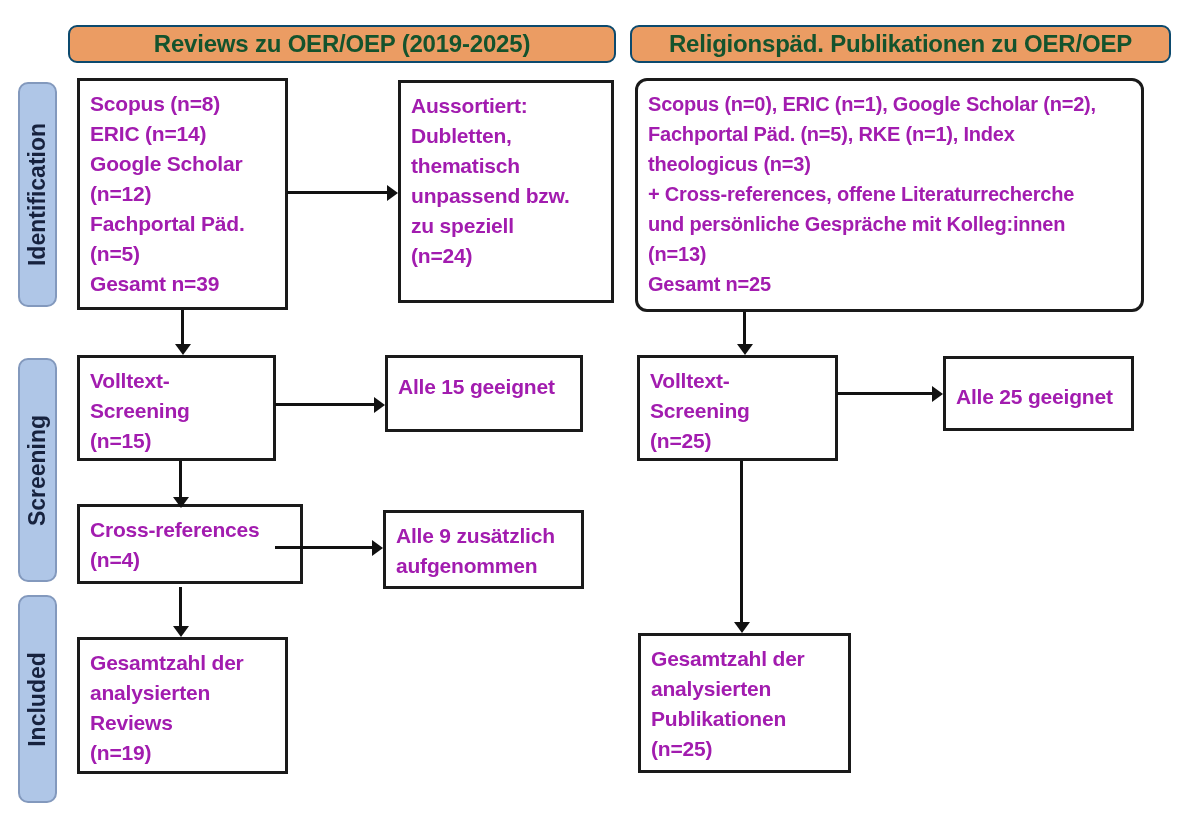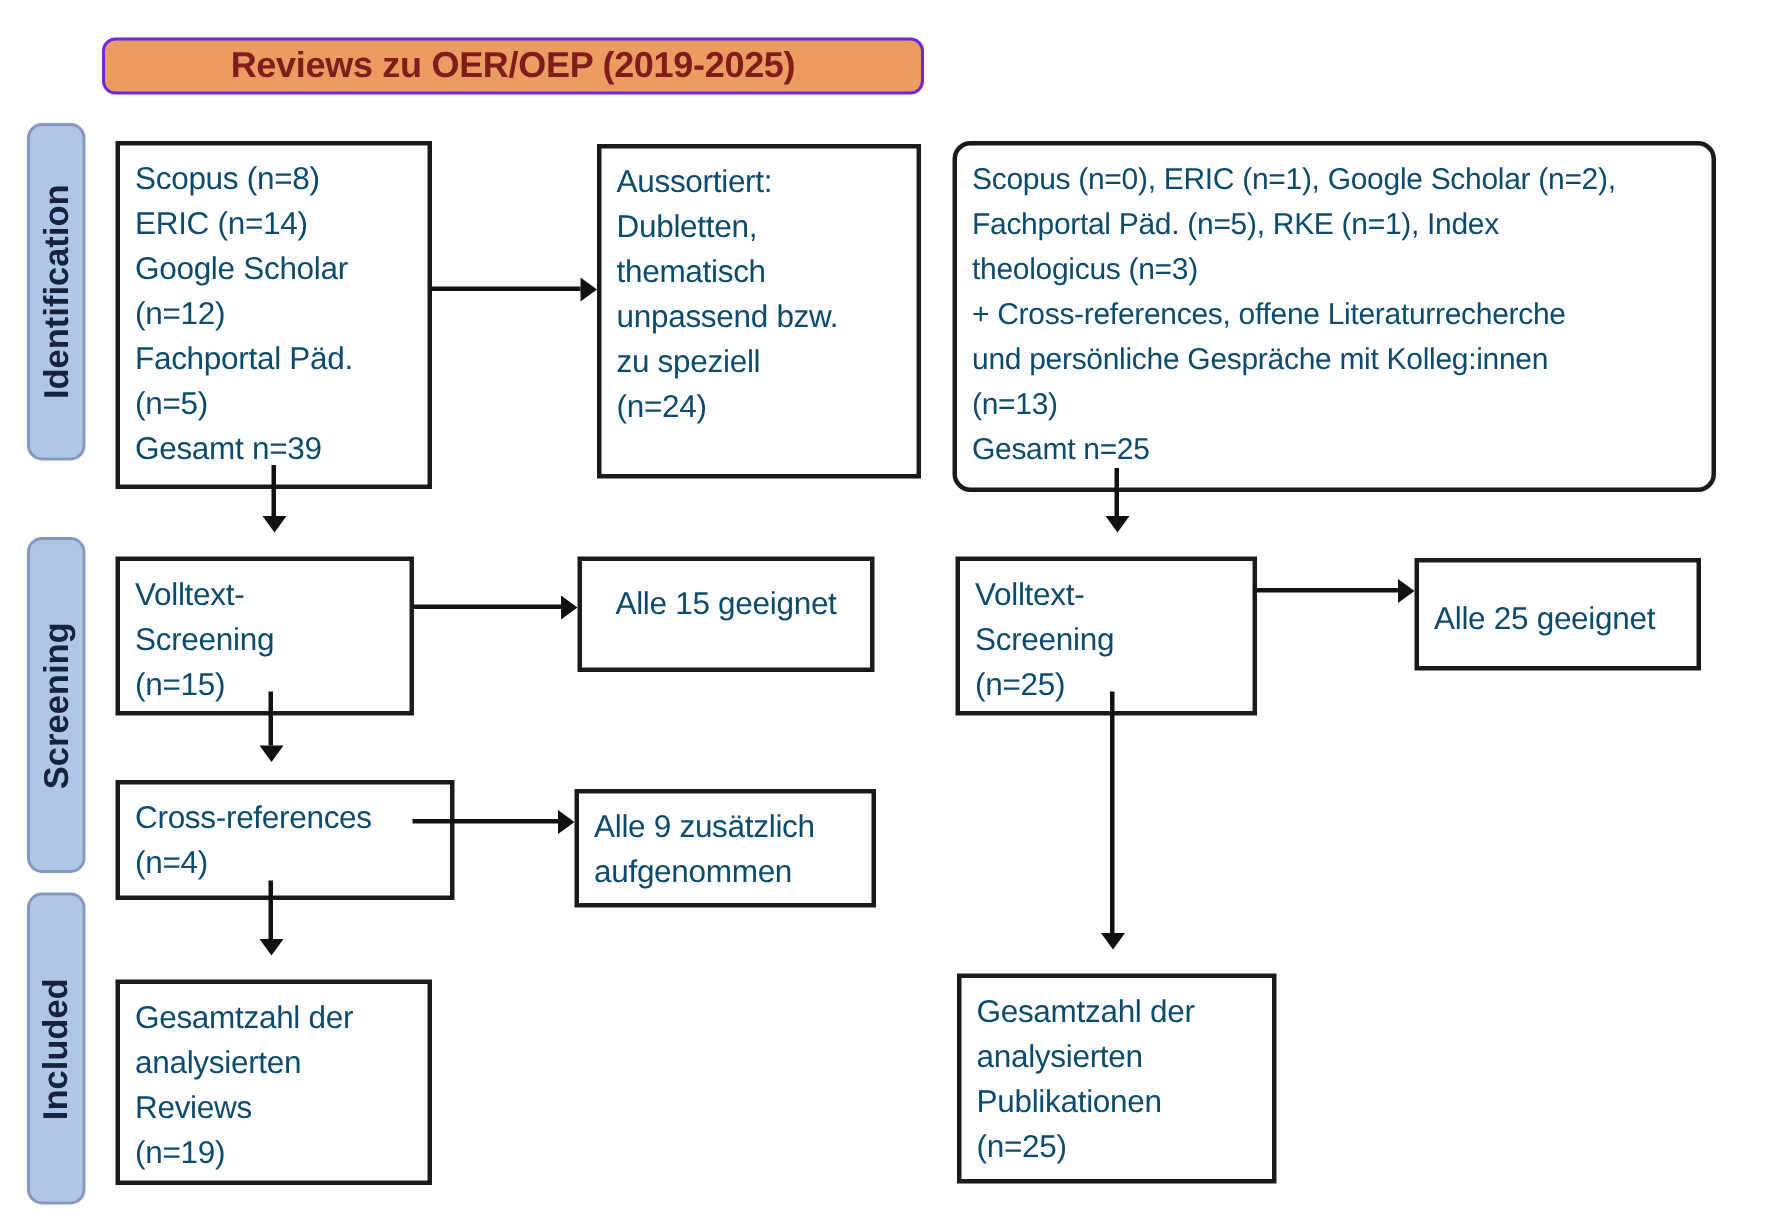--- a/index.html
+++ b/index.html
@@ -2,38 +2,38 @@
 <html><head>
 <meta charset="utf-8">
 <style>
   html,body{margin:0;padding:0;background:#ffffff;}
   .canvas{
     position:relative;width:1182px;height:820px;background:#ffffff;overflow:hidden;
     font-family:"Liberation Sans",sans-serif;
   }
   .col-header{
     position:absolute;display:flex;align-items:center;justify-content:center;
-    background:#EB9C63;border:2px solid #6d28d9;border-radius:9px;
-    color:#7f1d1d;font-size:24px;font-weight:700;letter-spacing:-0.2px;
+    background:#EB9C63;border:2px solid #0c4a6e;border-radius:9px;
+    color:#14532d;font-size:24px;font-weight:700;letter-spacing:-0.2px;
     box-sizing:border-box;
   }
   .stage{
     position:absolute;display:flex;align-items:center;justify-content:center;
     background:#AFC6E7;border:2px solid #8399BD;border-radius:10px;
     box-sizing:border-box;
   }
   .stage-text{
     transform:rotate(-90deg);white-space:nowrap;
     color:#17223E;font-size:23px;font-weight:700;
   }
   .box{
     position:absolute;background:#ffffff;border:3px solid #1a1a1a;
     box-sizing:border-box;padding:8px 10px;
-    color:#0c4a6e;font-size:21px;font-weight:400;line-height:30px;
-    letter-spacing:-0.2px;white-space:pre-line;overflow:hidden;margin-top:16px;
+    color:#a21caf;font-size:21px;font-weight:700;line-height:30px;
+    letter-spacing:-0.2px;white-space:pre-line;overflow:hidden;
   }
   .box.small{font-size:20px;line-height:30px;}
   .arr-v{position:absolute;width:3px;background:#111;}
   .arr-v::after{
     content:"";position:absolute;bottom:-11px;left:50%;transform:translateX(-50%);
     border-left:8px solid transparent;border-right:8px solid transparent;
     border-top:11px solid #111;
   }
   .arr-h{position:absolute;height:3px;background:#111;}
   .arr-h::after{
@@ -41,20 +41,21 @@
     border-top:8px solid transparent;border-bottom:8px solid transparent;
     border-left:11px solid #111;
   }
 </style>
 </head>
 <body>
 
 <div class="canvas">
 
   <div class="col-header" style="left:68px;top:25px;width:548px;height:38px;">Reviews zu OER/OEP (2019-2025)</div>
+  <div class="col-header" style="left:630px;top:25px;width:541px;height:38px;">Religionspäd. Publikationen zu OER/OEP</div>
 
   <div class="stage" style="left:18px;top:82px;width:39px;height:225px;">
     <span class="stage-text">Identification</span>
   </div>
   <div class="stage" style="left:18px;top:358px;width:39px;height:224px;">
     <span class="stage-text">Screening</span>
   </div>
   <div class="stage" style="left:18px;top:595px;width:39px;height:208px;">
     <span class="stage-text">Included</span>
   </div>
@@ -68,21 +69,21 @@
 Gesamt n=39</div>
   <div class="box" style="left:398px;top:80px;width:216px;height:223px;">Aussortiert:
 Dubletten,
 thematisch
 unpassend bzw.
 zu speziell
 (n=24)</div>
   <div class="box" style="left:77px;top:355px;width:199px;height:106px;">Volltext-
 Screening
 (n=15)</div>
-  <div class="box" style="left:385px;top:355px;width:198px;height:77px;padding-top:14px;text-align:center;">Alle 15 geeignet</div>
+  <div class="box" style="left:385px;top:355px;width:198px;height:77px;padding-top:14px;">Alle 15 geeignet</div>
   <div class="box" style="left:77px;top:504px;width:226px;height:80px;">Cross-references
 (n=4)</div>
   <div class="box" style="left:383px;top:510px;width:201px;height:79px;">Alle 9 zusätzlich
 aufgenommen</div>
   <div class="box" style="left:77px;top:637px;width:211px;height:137px;">Gesamtzahl der
 analysierten
 Reviews
 (n=19)</div>
 
   <div class="box small" style="left:635px;top:78px;width:509px;height:234px;border-radius:12px;">Scopus (n=0), ERIC (n=1), Google Scholar (n=2),

